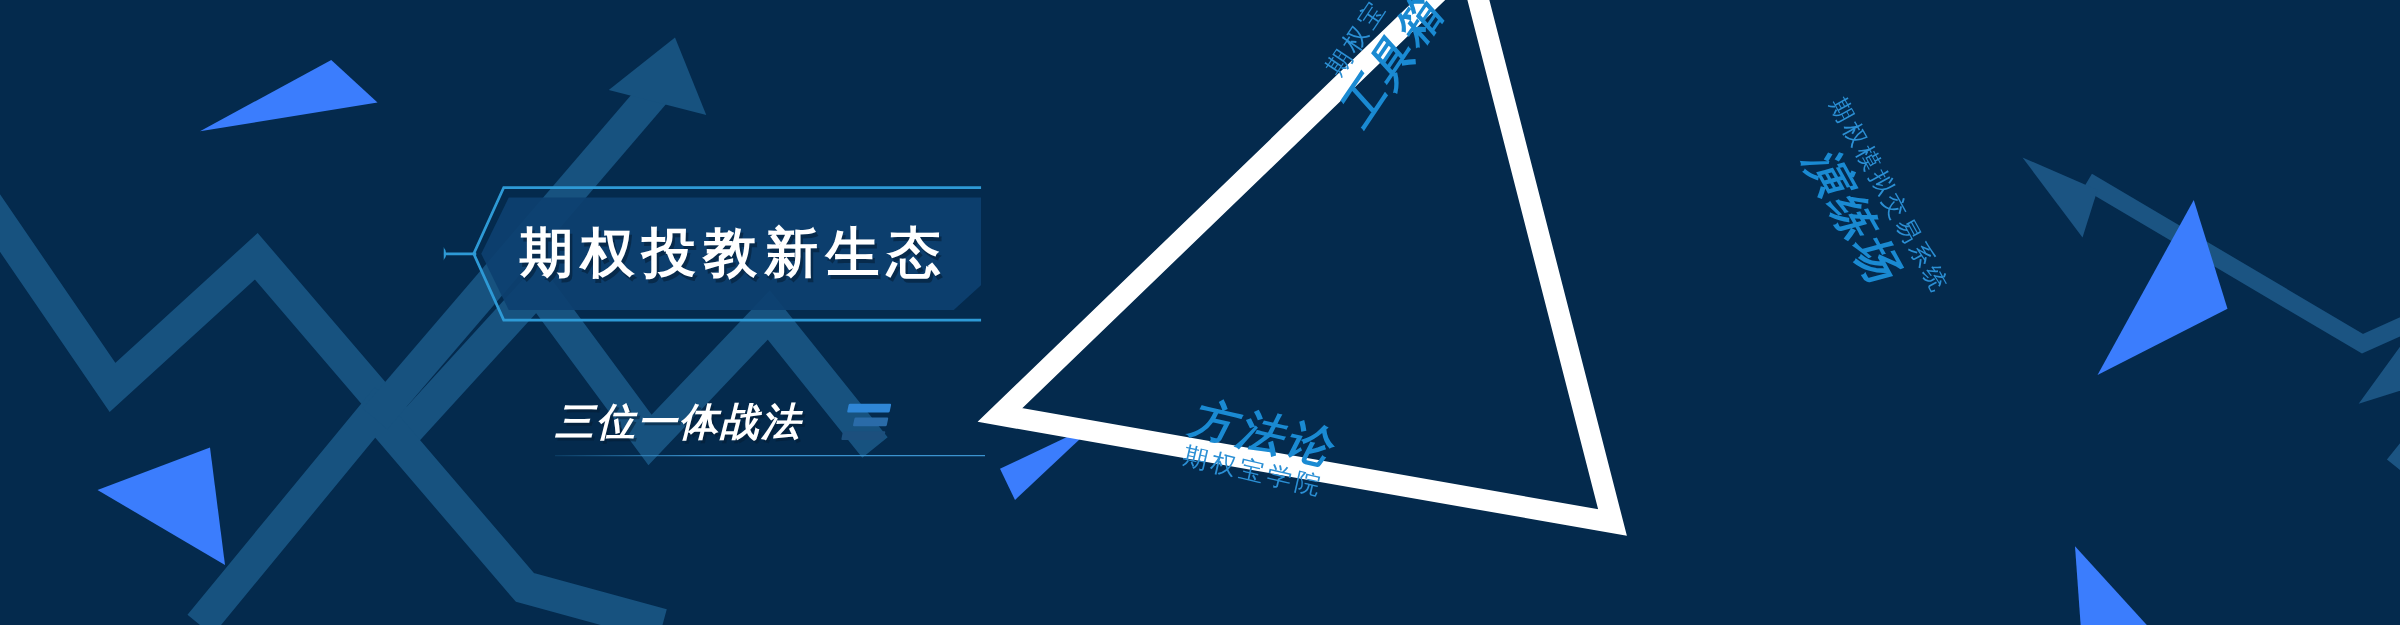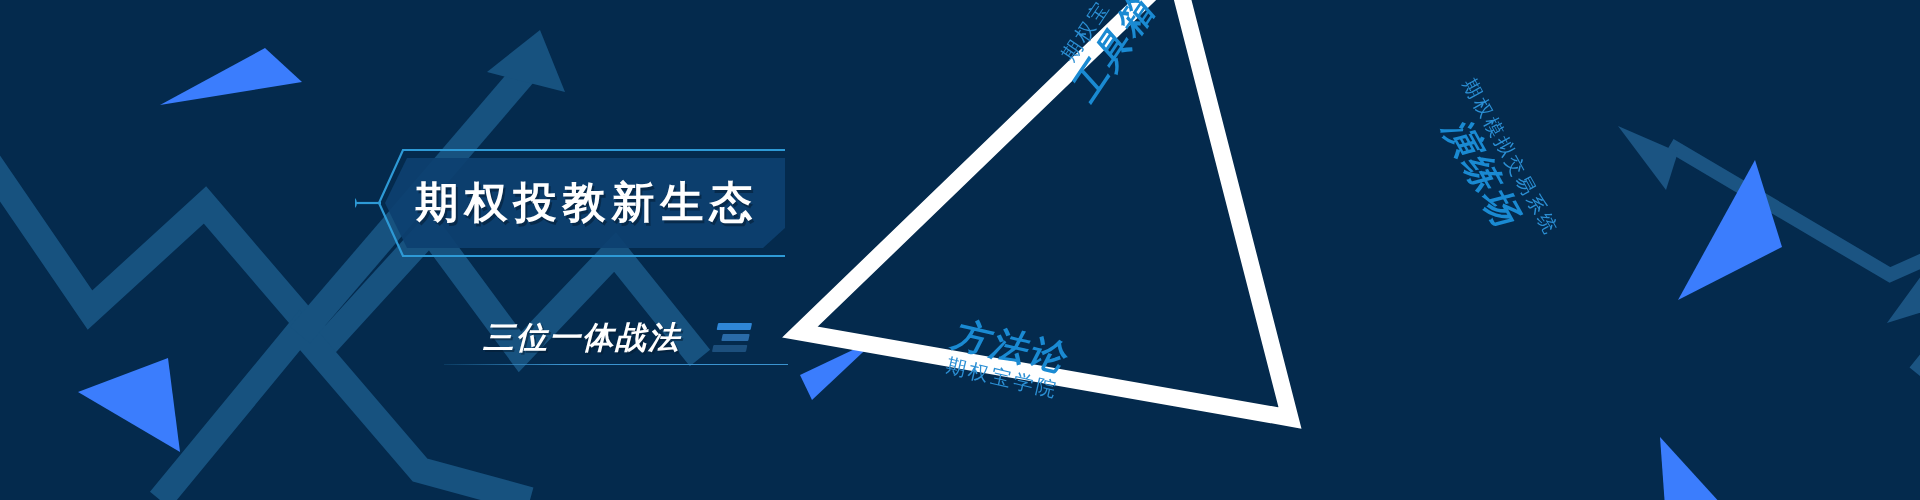--- a/index.html
+++ b/index.html
@@ -36,21 +36,21 @@
     white-space:nowrap;
     font-family:"Liberation Sans","DejaVu Sans",sans-serif;
     margin-top:11px;
   }
 
   
   #subtitle-row{
     position:absolute;
     left:444px;top:315px;
     width:344px;height:46px;
-    display:flex;align-items:center;justify-content:center;
+    display:flex;align-items:center;justify-content:flex-start;
     gap:34px;
   }
   #subtitle-text{
     color:#ffffff;
     font-size:31px;
     font-weight:bold;
     font-style:italic;
     letter-spacing:2px;
     white-space:nowrap;
     text-shadow:2px 2px 0 rgba(3,26,48,.5);

